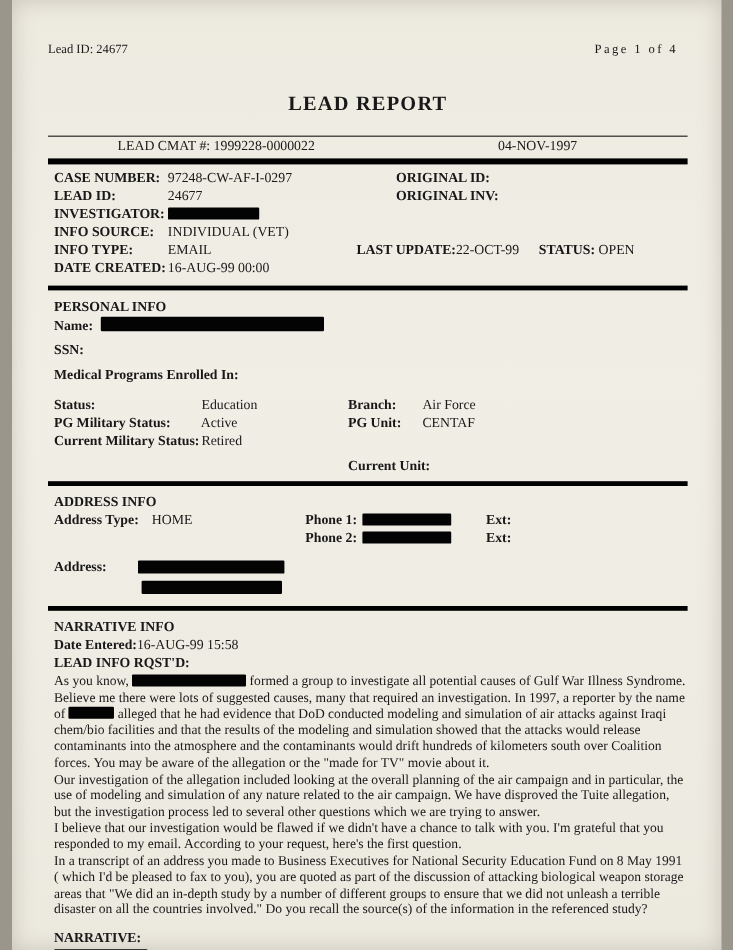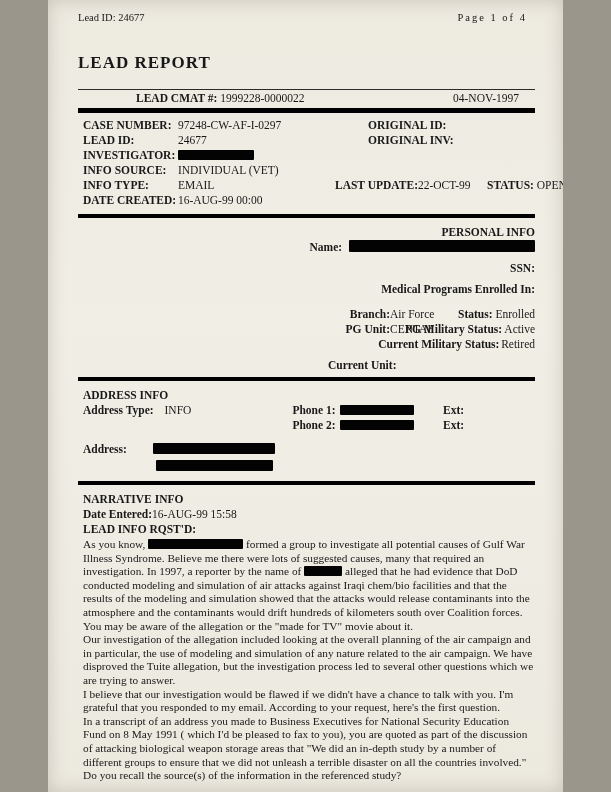--- a/index.html
+++ b/index.html
@@ -1,32 +1,32 @@
 <!DOCTYPE html>
 <html><head>
 <meta charset="utf-8">
 <style>
   html,body{margin:0;padding:0;background:#9a968c;}
   .page{
-    width:515px;height:792px;box-sizing:border-box;position:relative;
+    width:591px;height:792px;box-sizing:border-box;position:relative;
     margin:0 auto;overflow:hidden;
     background:#efece3;
     background-image:linear-gradient(180deg,#edeae0 0%,#f1eee6 40%,#ece9df 100%);
     box-shadow:inset 0 0 18px rgba(90,85,70,.25);
     font-family:"Liberation Serif", serif;
     color:#181818;
-    padding:12px 28px 0 30px;
+    padding:36px 28px 0 30px;
   }
   .top-row{display:flex;justify-content:space-between;font-size:10.5px;}
   .top-row .pg{padding-right:8px;letter-spacing:2px;}
-  .title{text-align:left;font-size:17px;font-weight:bold;letter-spacing:1px;margin:30px 0 0 0;}
+  .title{text-align:center;font-size:17px;font-weight:bold;letter-spacing:1px;margin:30px 0 0 0;}
 
   .cmat-wrap{margin-top:16px;border-top:1px solid #2a2a2a;}
   .cmat-row{position:relative;height:16px;font-size:11.5px;padding-top:2px;}
-  .cmat-row .lbl{font-weight:bold;margin-left:58px;}
+  .cmat-row .lbl{font-weight:normal;margin-left:58px;}
   .cmat-row .date{position:absolute;left:375px;top:2px;}
   .rule-thick{height:5px;background:#000;margin:0 0 0 0;}
   .rule-thick.mid{height:4px;}
 
   .sec{font-size:11.5px;}
   .row{position:relative;height:15px;line-height:15px;white-space:nowrap;}
   .lbl{font-weight:bold;}
   .w92{display:inline-block;width:92px;}
   .w120{display:inline-block;width:120px;}
   .abs{position:absolute;top:0;}
@@ -47,21 +47,21 @@
   .r-inv{width:76px;height:10px;}
   .r-name{width:186px;height:12px;margin-left:4px;}
   .r-phone{width:74px;height:10px;}
   .r-addr1{width:122px;height:11px;display:block;margin-bottom:6px;}
   .r-addr2{width:117px;height:11px;display:block;margin-left:3px;}
   .r-n1{width:95px;}
   .r-n2{width:38px;}
   .r-resp{width:78px;height:10px;}
 
   .case-block{padding:5px 0 6px 5px;}
-  .personal-block{padding:2px 0 4px 5px;text-align:right;}
+  .personal-block{padding:2px 0 4px 5px;}
   .address-block{padding:2px 0 10px 5px;}
   .narr-block{padding:2px 0 0 5px;}
 
   .narr-text{font-size:11.3px;line-height:13.6px;margin-top:1px;}
   .narr-text p{margin:0;}
 </style>
 </head>
 <body>
 
 <div class="page">
@@ -125,21 +125,21 @@
     <div class="row">
       <span class="lbl">SSN:</span>
     </div>
     <div class="gap6"></div>
     <div class="row">
       <span class="lbl">Medical  Programs Enrolled In:</span>
     </div>
     <div class="gap10"></div>
     <div class="row">
       <span class="lbl w120">Status:</span>
-      <span>Enrolled</span>
+      <span>Education</span>
       <span class="abs l245"><span class="lbl bw62">Branch:</span><span>Air Force</span></span>
     </div>
     <div class="row">
       <span class="lbl w120">PG Military Status:</span>
       <span>Active</span>
       <span class="abs l245"><span class="lbl bw62">PG Unit:</span><span>CENTAF</span></span>
     </div>
     <div class="row">
       <span class="lbl w120">Current Military Status:</span>
       <span>Retired</span>
@@ -149,21 +149,21 @@
       <span class="abs l245 lbl">Current Unit:</span>
     </div>
   </div>
 
   <div class="rule-thick mid"></div>
 
   <div class="sec address-block">
     <div class="sec-title">ADDRESS INFO</div>
     <div class="row">
       <span class="lbl">Address Type:</span>
-      <span style="margin-left:8px;">INFO</span>
+      <span style="margin-left:8px;">HOME</span>
       <span class="abs l205"><span class="lbl bw52">Phone 1:</span><span class="redact r-phone"></span></span>
       <span class="abs l360 lbl">Ext:</span>
     </div>
     <div class="row">
       <span class="abs l205"><span class="lbl bw52">Phone 2:</span><span class="redact r-phone"></span></span>
       <span class="abs l360 lbl">Ext:</span>
     </div>
     <div class="gap10"></div>
     <div style="display:flex;">
       <span class="lbl" style="width:70px;">Address:</span>

